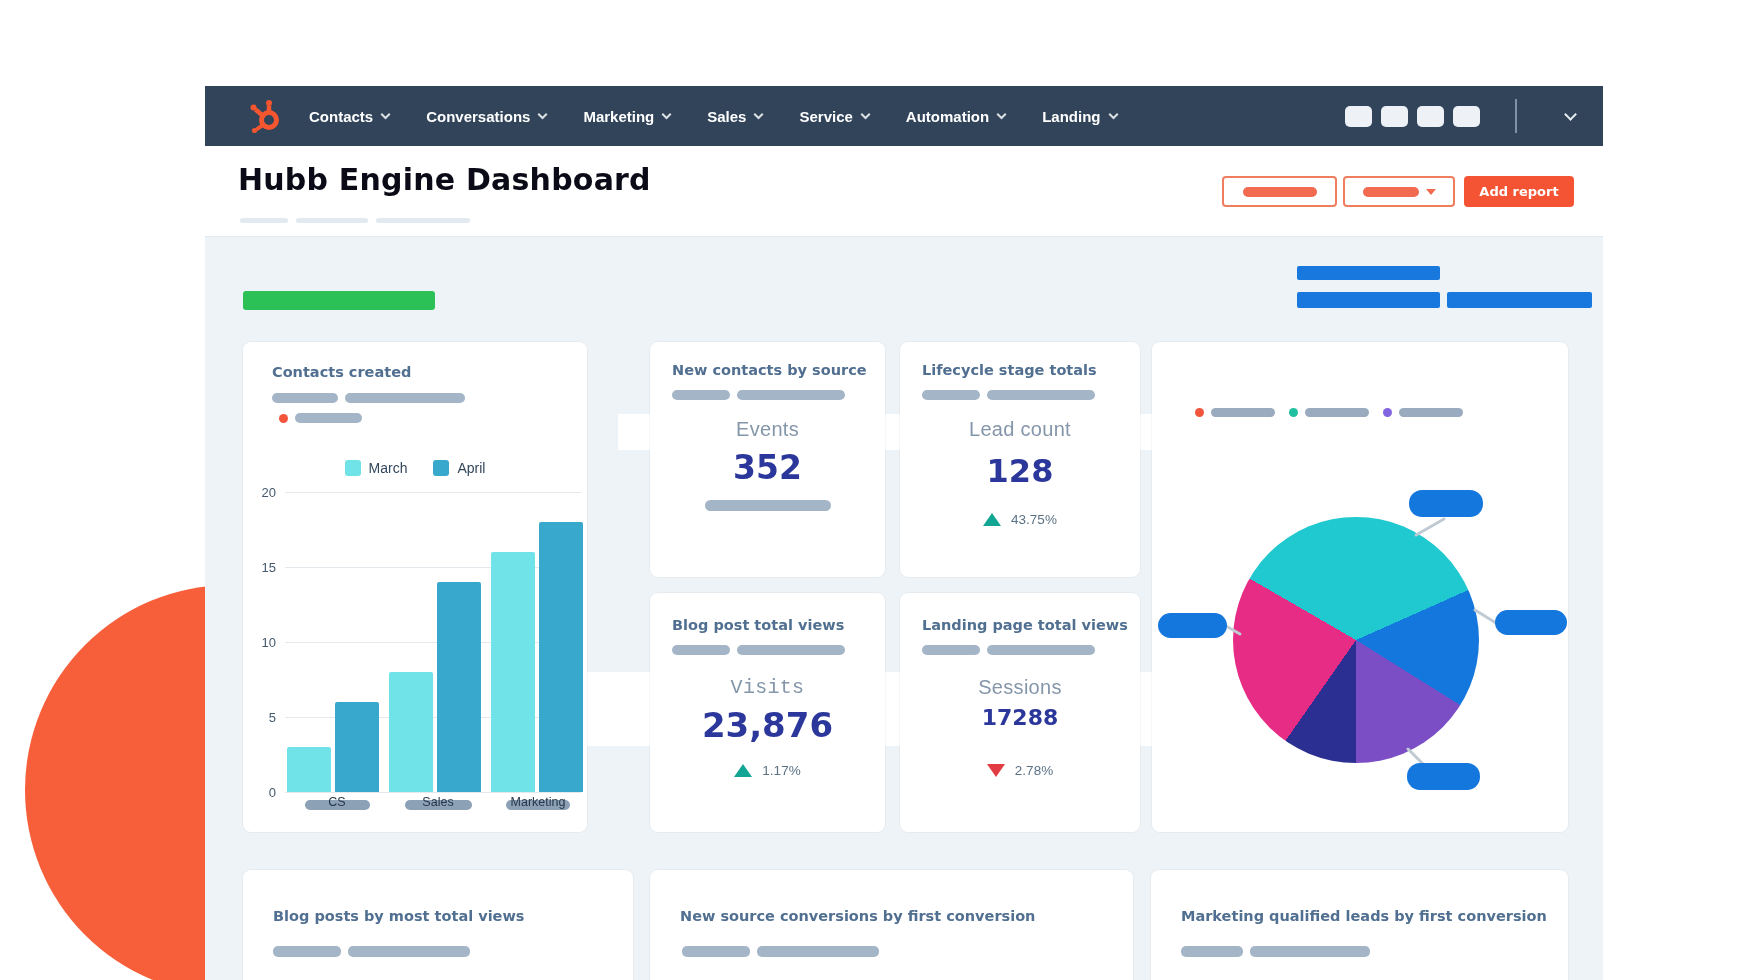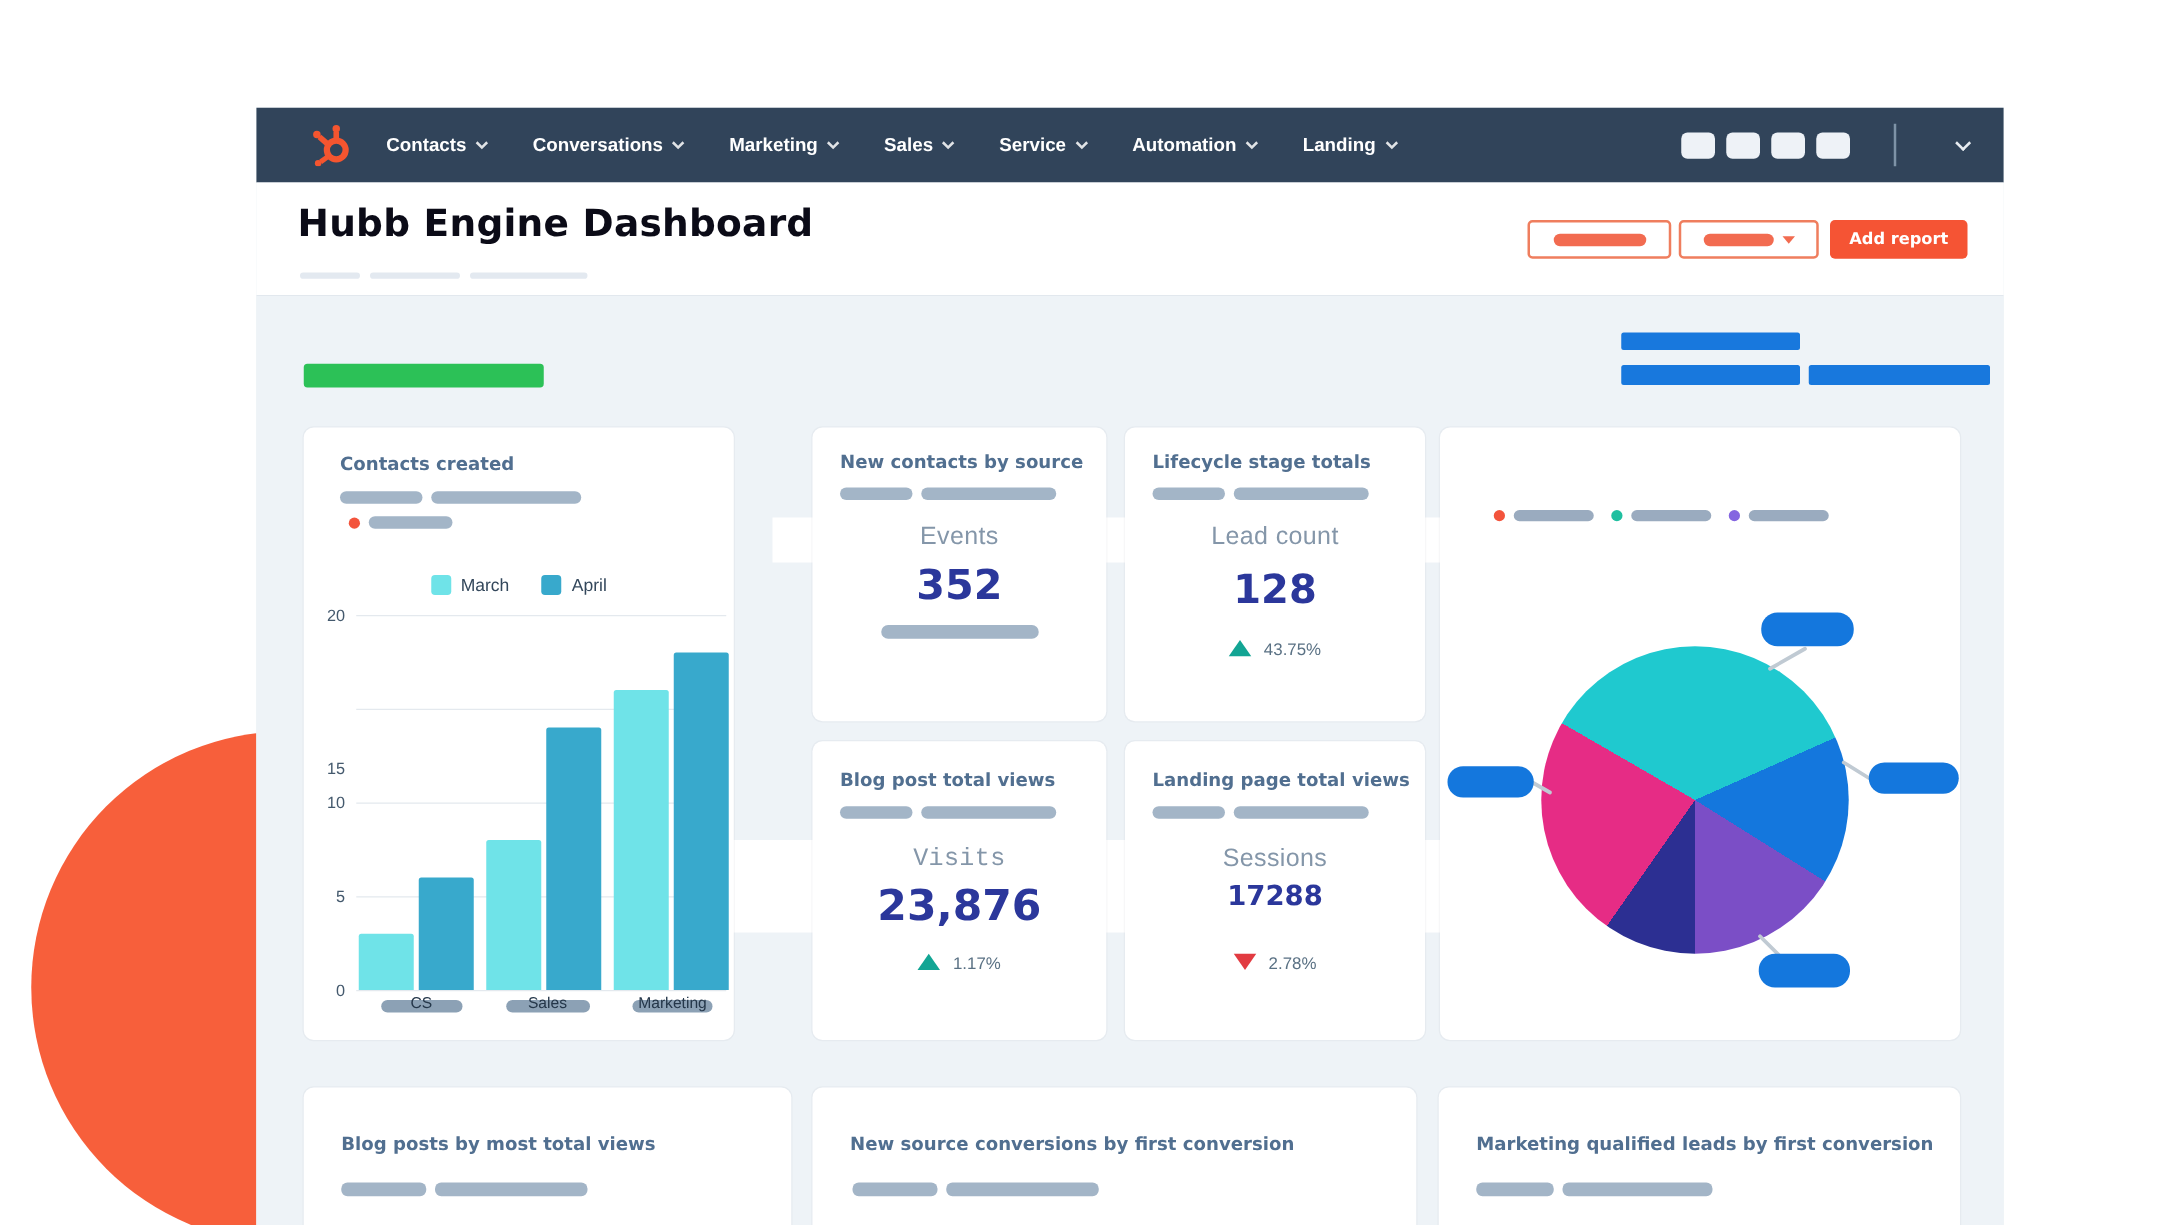--- a/index.html
+++ b/index.html
@@ -56,21 +56,21 @@
   .card-title{position:absolute;left:22px;top:20px;font-family:"DejaVu Sans",sans-serif;font-size:14.5px;font-weight:700;color:#516f90;white-space:nowrap;}
   .c-col1 .card-title{left:29px;top:22px;}
   .c-bot1 .card-title,.c-bot2 .card-title,.c-bot3 .card-title{top:38px;left:30px;}
   .ph-row{position:absolute;display:flex;gap:7px;align-items:center;}
   .ph{display:block;height:10px;border-radius:5px;background:#a3b5c7;}
   .ph-dot{width:9px;height:9px;border-radius:50%;background:#f3543c;}
 
   
   .metric-label{position:absolute;left:0;width:100%;text-align:center;font-size:20px;color:#8496a9;letter-spacing:.3px;}
   .metric-value{position:absolute;left:0;width:100%;text-align:center;font-family:"DejaVu Sans",sans-serif;font-weight:800;color:#2b379b;}
-  .delta{position:absolute;left:0;width:100%;display:flex;justify-content:center;gap:10px;font-size:13.5px;color:#5a7184;}
+  .delta{position:absolute;left:0;width:100%;display:flex;align-items:center;justify-content:center;gap:10px;font-size:13.5px;color:#5a7184;}
   .tri{width:0;height:0;border-left:9px solid transparent;border-right:9px solid transparent;}
   .delta.up .tri{border-bottom:13px solid #12a594;}
   .delta.down .tri{border-top:13px solid #e23b41;}
   .value-pill{position:absolute;left:50%;transform:translateX(-50%);width:126px;height:11px;border-radius:6px;background:#a3b5c7;}
 
   
   .bar-legend{position:absolute;left:0;top:118px;width:100%;display:flex;justify-content:center;gap:26px;align-items:center;font-size:14px;color:#33475b;}
   .bar-legend .sw{width:16px;height:16px;border-radius:3px;display:inline-block;margin-right:8px;vertical-align:-3px;}
   .plot{position:absolute;left:42px;top:150px;width:296px;height:300px;}
   .gridline{position:absolute;left:0;width:100%;height:1px;background:#e4e9ee;}
@@ -198,21 +198,21 @@
             <span><span class="sw" style="background: rgb(56, 169, 204);"></span>April</span>
           </div>
         <div class="plot">
             <div class="gridline" style="top: 300px;"></div>
             <div class="ylab" style="top: 300px;">0</div>
             <div class="gridline" style="top: 225px;"></div>
             <div class="ylab" style="top: 225px;">5</div>
             <div class="gridline" style="top: 150px;"></div>
             <div class="ylab" style="top: 150px;">10</div>
             <div class="gridline" style="top: 75px;"></div>
-            <div class="ylab" style="top: 75px; margin-top: 48px;">15</div>
+            <div class="ylab" style="top: 75px;">15</div>
             <div class="gridline" style="top: 0px;"></div>
             <div class="ylab" style="top: 0px;">20</div>
             <div class="bar" style="left: 2px; height: 45px; background: rgb(111, 227, 232);"></div>
             <div class="bar" style="left: 50px; height: 90px; background: rgb(56, 169, 204);"></div>
             <div class="bar" style="left: 104px; height: 120px; background: rgb(111, 227, 232);"></div>
             <div class="bar" style="left: 152px; height: 210px; background: rgb(56, 169, 204);"></div>
             <div class="bar" style="left: 206px; height: 240px; background: rgb(111, 227, 232);"></div>
             <div class="bar" style="left: 254px; height: 270px; background: rgb(56, 169, 204);"></div>
           </div>
         <div class="cats">

